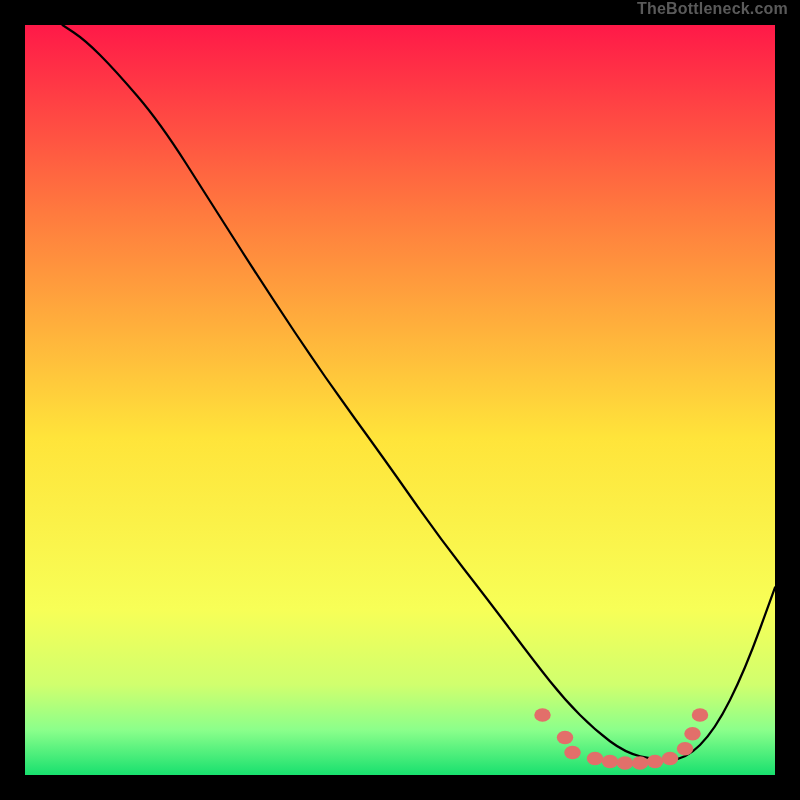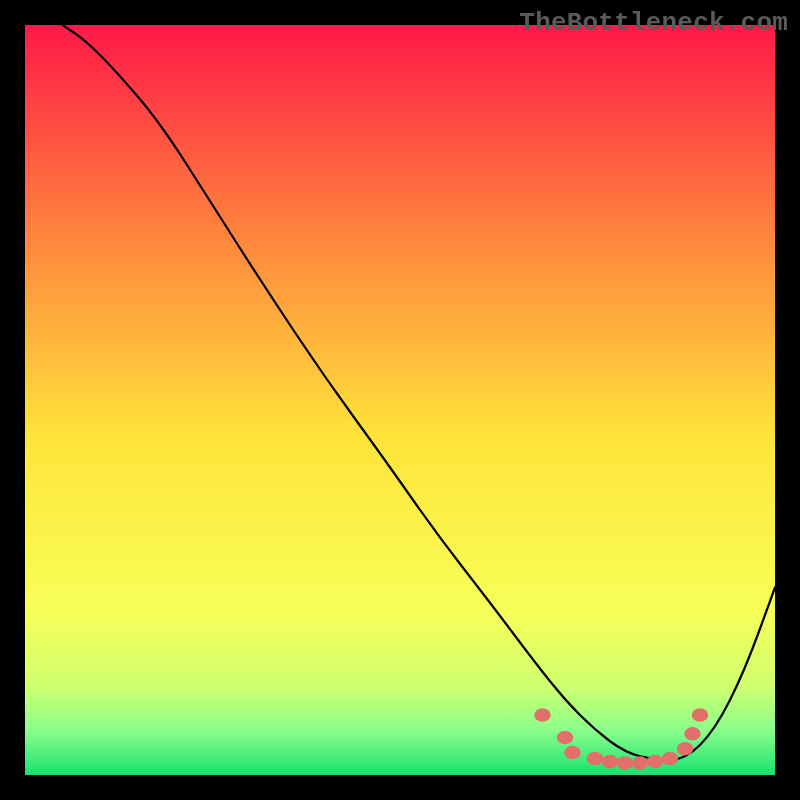--- a/index.html
+++ b/index.html
@@ -11,24 +11,24 @@
     overflow: hidden;
   }
   .outer {
     position: relative;
     width: 800px;
     height: 800px;
     background: #000;
   }
   .watermark {
     position: absolute;
-    top: 8px;
+    top: 0;
     right: 12px;
-    font-family: Liberation Mono, monospace;
-    font-size: 26px;
+    font-family: Liberation Sans, sans-serif;
+    font-size: 16px;
     font-weight: 600;
     color: #5a5a5a;
     letter-spacing: 0.2px;
     z-index: 10;
   }
   .plot-wrap {
     position: absolute;
     left: 25px;
     top: 25px;
     width: 750px;

